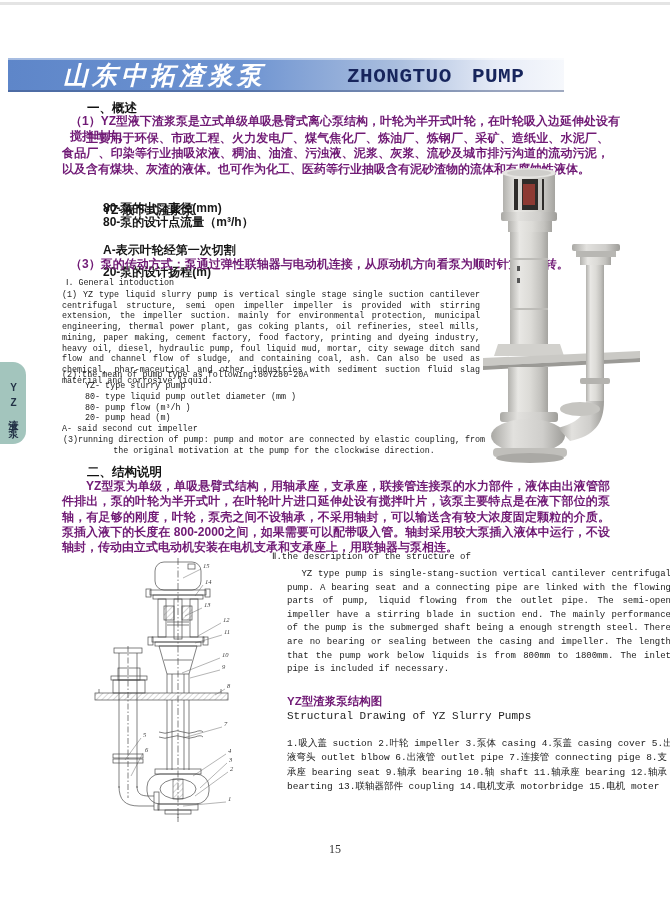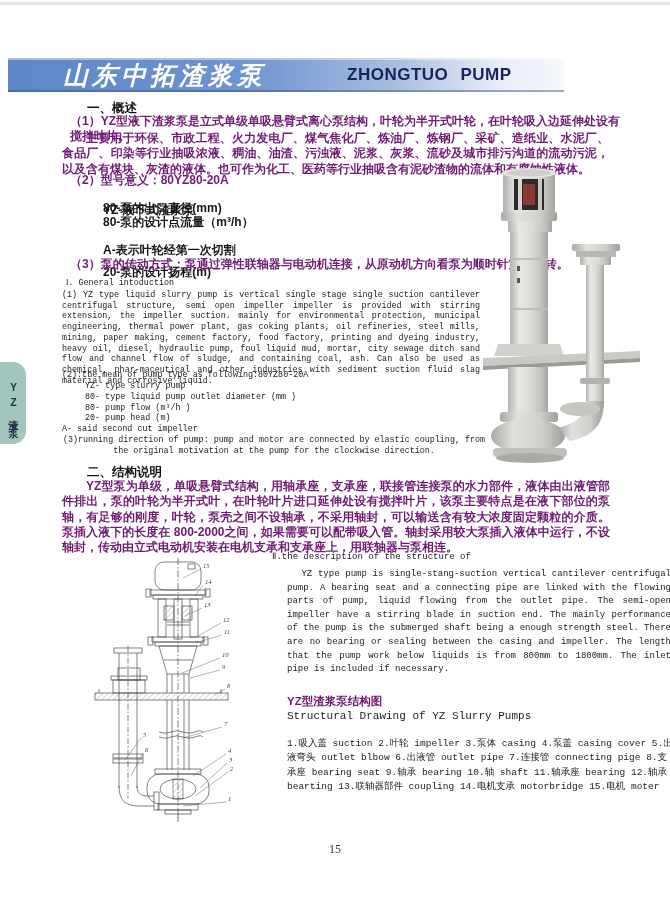--- a/index.html
+++ b/index.html
@@ -6,22 +6,22 @@
   .page{position:relative;width:670px;height:902px;background:#ffffff;overflow:hidden;
         font-family:"Liberation Sans",sans-serif;color:#1b1b1b;}
   .top-strip{position:absolute;top:2px;left:0;width:670px;height:3px;background:#e4e4e4;}
 
   
   .banner{position:absolute;top:58px;left:0;width:556px;height:34px;
           background:linear-gradient(to right,#5e86c9 0%,#6d93d1 42%,#aabede 70%,#e7ecf7 88%,#f6f8fc 100%);
           box-shadow:inset 0 2px 0 rgba(255,255,255,.45), inset 0 -2px 0 rgba(55,75,120,.45);margin-left:8px;}
   .brand-cn{position:absolute;left:55px;top:1px;font-family:"Liberation Serif",serif;
             font-style:italic;font-weight:bold;font-size:25px;color:#ffffff;letter-spacing:4px;}
-  .brand-en{position:absolute;left:339px;top:7px;font-family:Liberation Sans, sans-serif;
-            font-weight:bold;font-size:17px;color:#17255c;letter-spacing:.5px;word-spacing:7px;}
+  .brand-en{position:absolute;left:339px;top:7px;font-family:Liberation Mono, monospace;
+            font-weight:bold;font-size:21px;color:#17255c;letter-spacing:.5px;word-spacing:7px;}
 
   
   .side-tab{position:absolute;left:0;top:362px;width:26px;height:82px;background:#a3c5bd;
             border-radius:0 13px 13px 0;display:flex;align-items:center;justify-content:center;}
   .side-tab span{writing-mode:vertical-lr;text-orientation:upright;font-size:10px;font-weight:bold;
             color:#233246;letter-spacing:4px;}
 
   
   .abs{position:absolute;}
   .cn{font-weight:bold;font-size:12px;line-height:15.3px;color:#701a75;}
@@ -54,21 +54,20 @@
     <div class="brand-en">ZHONGTUO  PUMP</div>
   </div>
 
   <div class="side-tab">
     <span>YZ液下泵</span>
   </div>
 
   <div class="abs cn-title" style="left:78px;top:100px;">一、概述</div>
   <div class="abs cn" style="left:70px;top:114px;width:552px;">（1）YZ型液下渣浆泵是立式单级单吸悬臂式离心泵结构，叶轮为半开式叶轮，在叶轮吸入边延伸处设有搅拌叶片。</div>
   <div class="abs cn just ind2" style="left:62px;top:131px;width:547px;">主要用于环保、市政工程、火力发电厂、煤气焦化厂、炼油厂、炼钢厂、采矿、造纸业、水泥厂、食品厂、印染等行业抽吸浓液、稠油、油渣、污浊液、泥浆、灰浆、流砂及城市排污沟道的流动污泥，以及含有煤块、灰渣的液体。也可作为化工、医药等行业抽吸含有泥砂渣物的流体和有腐蚀性液体。</div>
-  <div class="abs cn" style="left:70px;top:173px;">（2）型号意义：80YZ80-20A</div>
   <div class="abs model-line" style="left:103px;top:187px;margin-top:16px;">YZ-液下式渣浆泵</div>
   <div class="abs model-line" style="left:103px;top:201px;">80-泵的出口直径(mm)</div>
   <div class="abs model-line" style="left:103px;top:215px;">80-泵的设计点流量（m³/h）</div>
   <div class="abs model-line" style="left:103px;top:229px;margin-top:36px;">20-泵的设计扬程(m)</div>
   <div class="abs model-line" style="left:103px;top:243px;text-align:center;">A-表示叶轮经第一次切割</div>
   <div class="abs cn" style="left:70px;top:257px;width:560px;">（3）泵的传动方式：泵通过弹性联轴器与电动机连接，从原动机方向看泵为顺时针方向旋转。</div>
 
   <div class="abs mono en-small" style="left:66px;top:278px;">Ⅰ. General intoduction</div>
   <div class="abs mono en-small just" style="left:62px;top:290px;width:418px;">(1) YZ type liquid slurry pump is vertical single stage single suction cantilever centrifugal structure, semi open impeller impeller is provided with stirring extension, the impeller suction. mainly for environmental protection, municipal engineering, thermal power plant, gas coking plants, oil refineries, steel mills, mining, paper making, cement factory, food factory, printing and dyeing industry, heavy oil, diesel, hydraulic pump, foul liquid mud, mortar, city sewage ditch sand flow and channel flow of sludge, and containing coal, ash. Can also be used as chemical, phar-maceutical and other industries with sediment suction fluid slag material and corrosive liquid.</div>
   <div class="abs mono en-small" style="left:62px;top:370px;">(2):the mean of pump type as following:80YZ80-20A</div>

